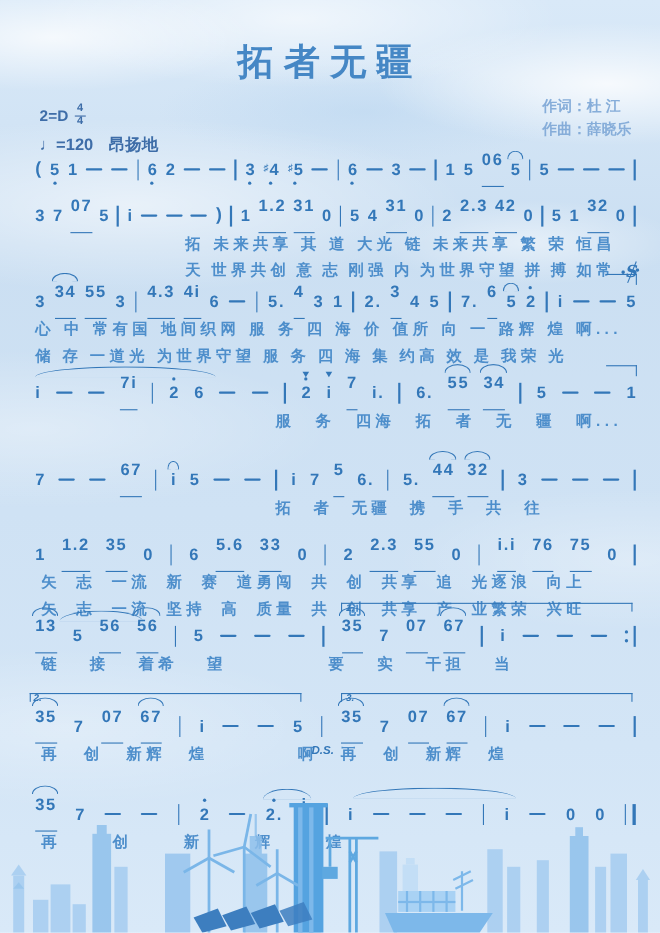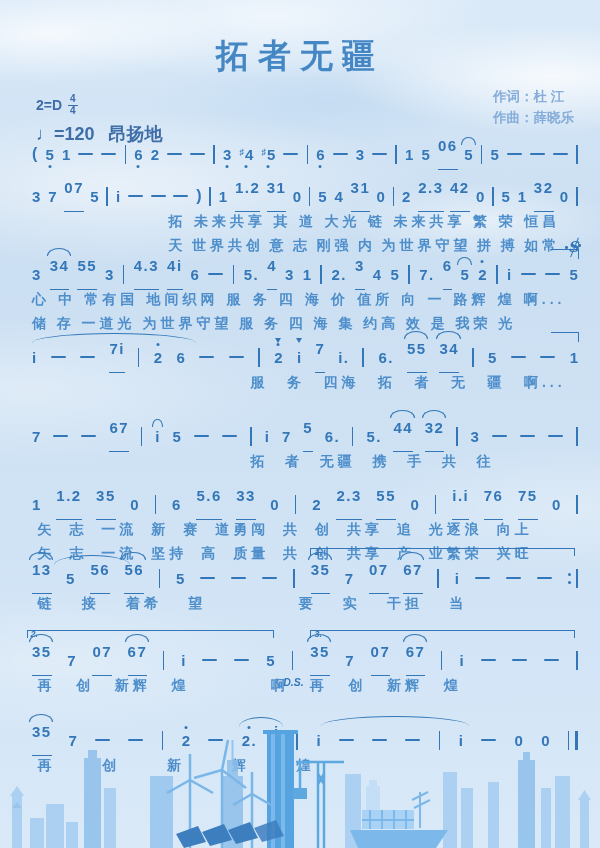--- a/index.html
+++ b/index.html
@@ -24,21 +24,21 @@
   :root{
     --note:#3377b8; --lyric:#4d8ecb; --title:#4587c5; --credit:#86add9; --meta:#3e6da8;
   }
   .title{position:absolute;top:34px;left:0;width:600px;text-align:center;
     font-family:"DejaVu Serif","Liberation Serif",serif;font-weight:700;font-size:33px;
     letter-spacing:9px;color:var(--title);}
   .meta-left{position:absolute;left:36px;top:94px;color:var(--meta);font-weight:700;font-size:14px;}
   .keysig{display:inline-flex;align-items:center;gap:6px;}
   .frac{display:inline-flex;flex-direction:column;align-items:center;font-size:10px;line-height:1.05;font-weight:700;}
   .frac .num{border-bottom:1.2px solid var(--meta);padding:0 2px;}
-  .temporow{margin-top:6px;font-size:18px;font-weight:700;display:flex;gap:14px;align-items:center;}
+  .temporow{margin-top:6px;font-size:15px;font-weight:700;display:flex;gap:14px;align-items:center;}
   .credits{position:absolute;right:26px;top:86px;text-align:left;color:var(--credit);
     font-size:13.5px;line-height:21px;font-weight:600;}
   
   #score{position:absolute;inset:0;}
   .line{position:absolute;left:32px;right:22px;color:var(--note);}
   .notes{position:relative;display:flex;justify-content:space-between;align-items:center;height:24px;}
   .note{position:relative;display:inline-flex;align-items:flex-end;font-weight:700;font-size:15px;color:var(--note);}
   .note .txt{line-height:1;letter-spacing:1.5px;margin-right:-1.5px;}
   .note.u .txt{border-bottom:1.6px solid var(--note);padding-bottom:16px;}
   .sharp{font-style:normal;font-size:9px;line-height:1;margin-right:1px;transform:translateY(-5px);}

